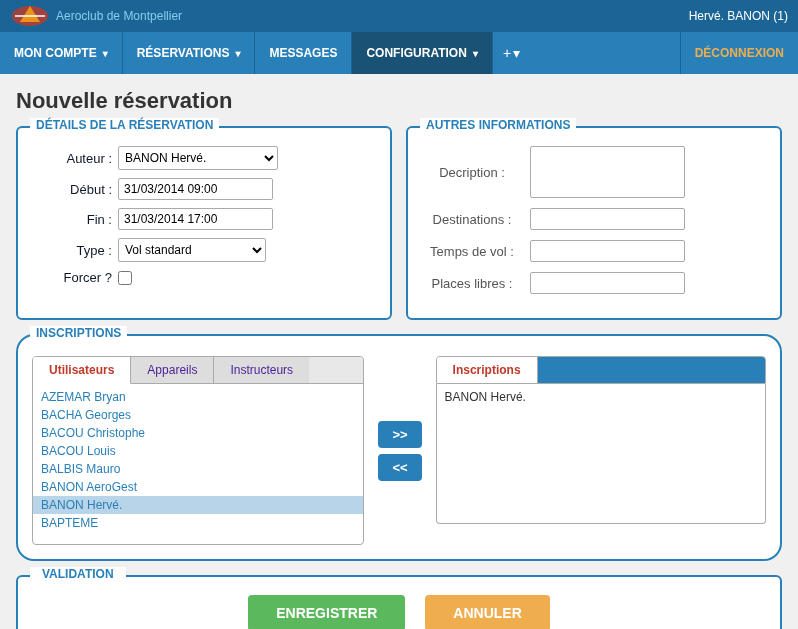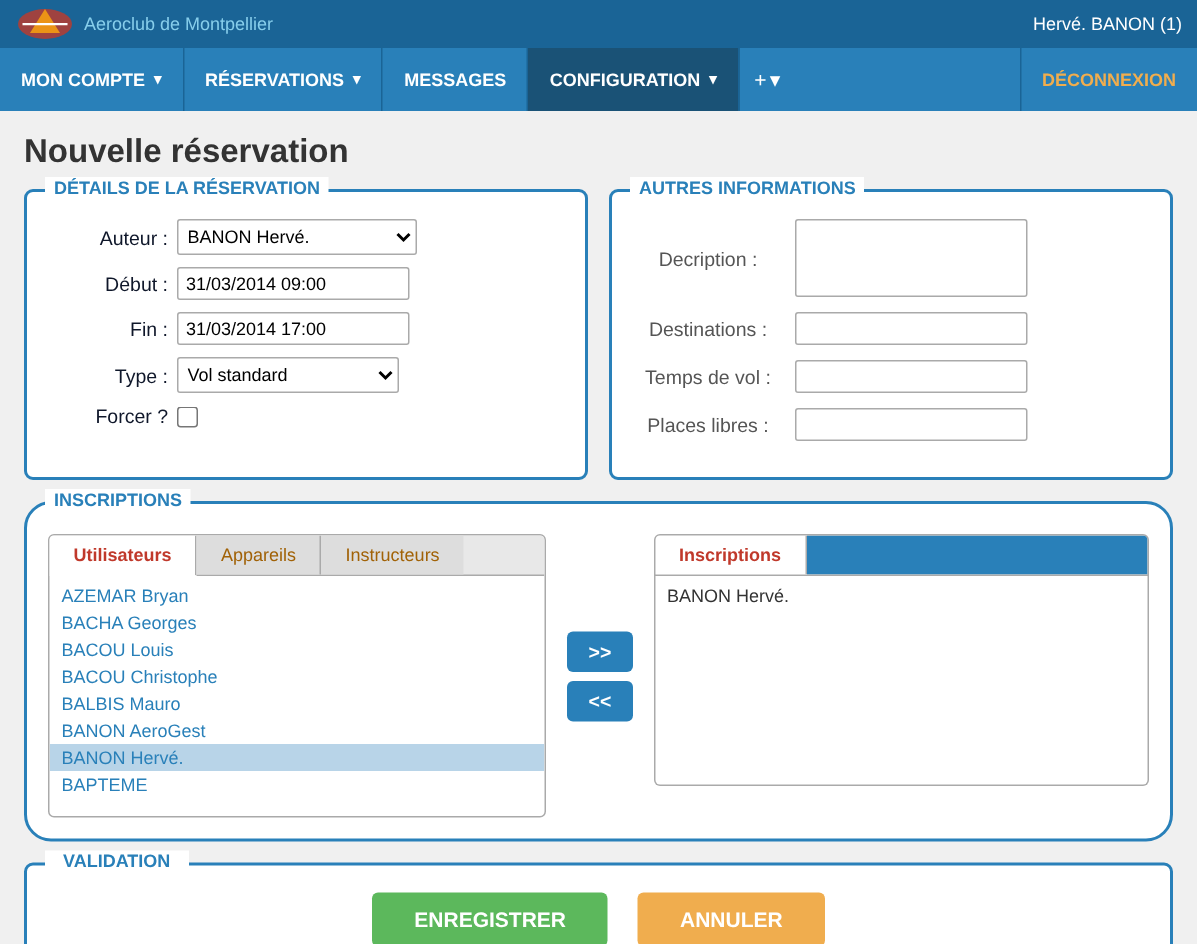--- a/index.html
+++ b/index.html
@@ -217,21 +217,21 @@
       display: flex;
       background: #e8e8e8;
       border-bottom: 1px solid #aaa;
     }
     .tab-btn {
       padding: 6px 16px;
       font-size: 12px;
       cursor: pointer;
       border-right: 1px solid #aaa;
       background: #ddd;
-      color: #a16207;
+      color: #4c1d95;
       font-weight: normal;
     }
     .tab-btn.active {
       background: white;
       color: #c0392b;
       font-weight: bold;
       border-bottom: 1px solid white;
       margin-bottom: -1px;
     }
     .tab-btn:last-child { border-right: none; }
@@ -471,22 +471,22 @@
 
       <div class="tabs-panel">
         <div class="tabs-header">
           <div class="tab-btn active">Utilisateurs</div>
           <div class="tab-btn">Appareils</div>
           <div class="tab-btn">Instructeurs</div>
         </div>
         <div class="tab-list" id="users-list">
         <div class="tab-list-item">AZEMAR Bryan</div>
             <div class="tab-list-item">BACHA Georges</div>
+            <div class="tab-list-item">BACOU Christophe</div>
             <div class="tab-list-item">BACOU Louis</div>
-            <div class="tab-list-item">BACOU Christophe</div>
             <div class="tab-list-item">BALBIS Mauro</div>
             <div class="tab-list-item">BANON AeroGest</div>
             <div class="tab-list-item selected">BANON Hervé.</div>
             <div class="tab-list-item">BAPTEME</div>
           </div>
       </div>
 
       <div class="arrow-buttons">
         <button class="arrow-btn">&gt;&gt;</button>
         <button class="arrow-btn">&lt;&lt;</button>

